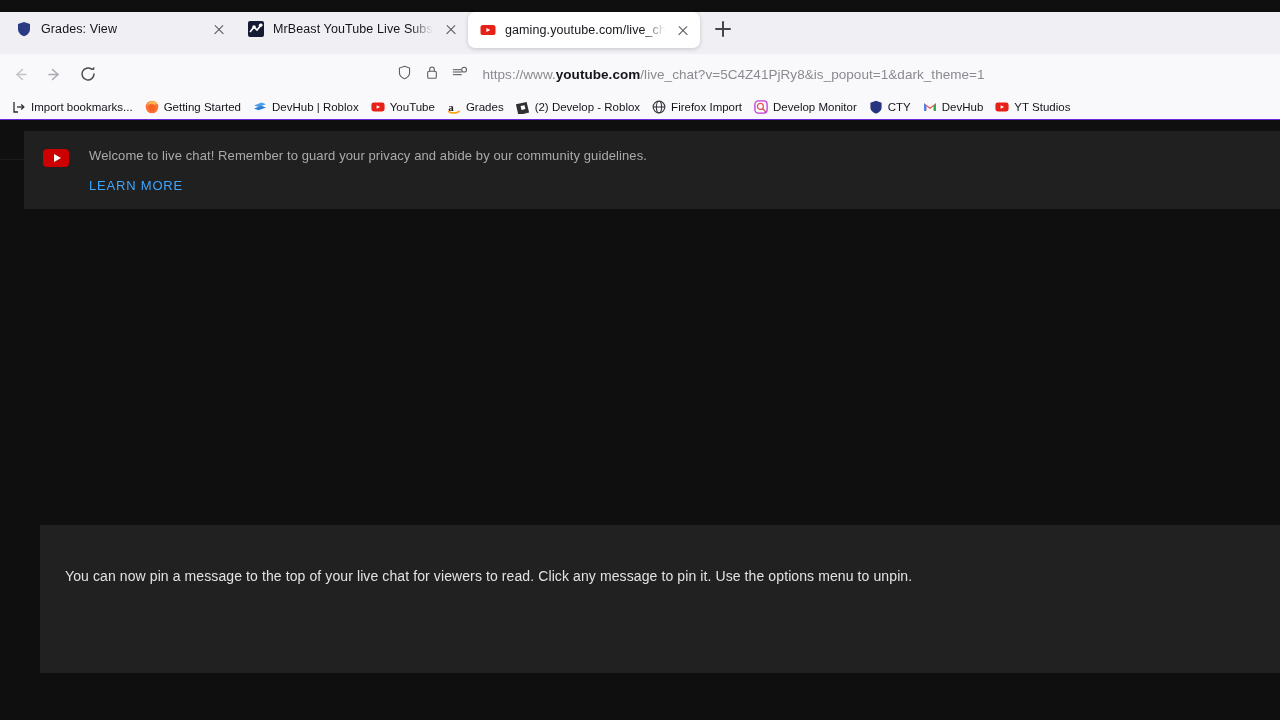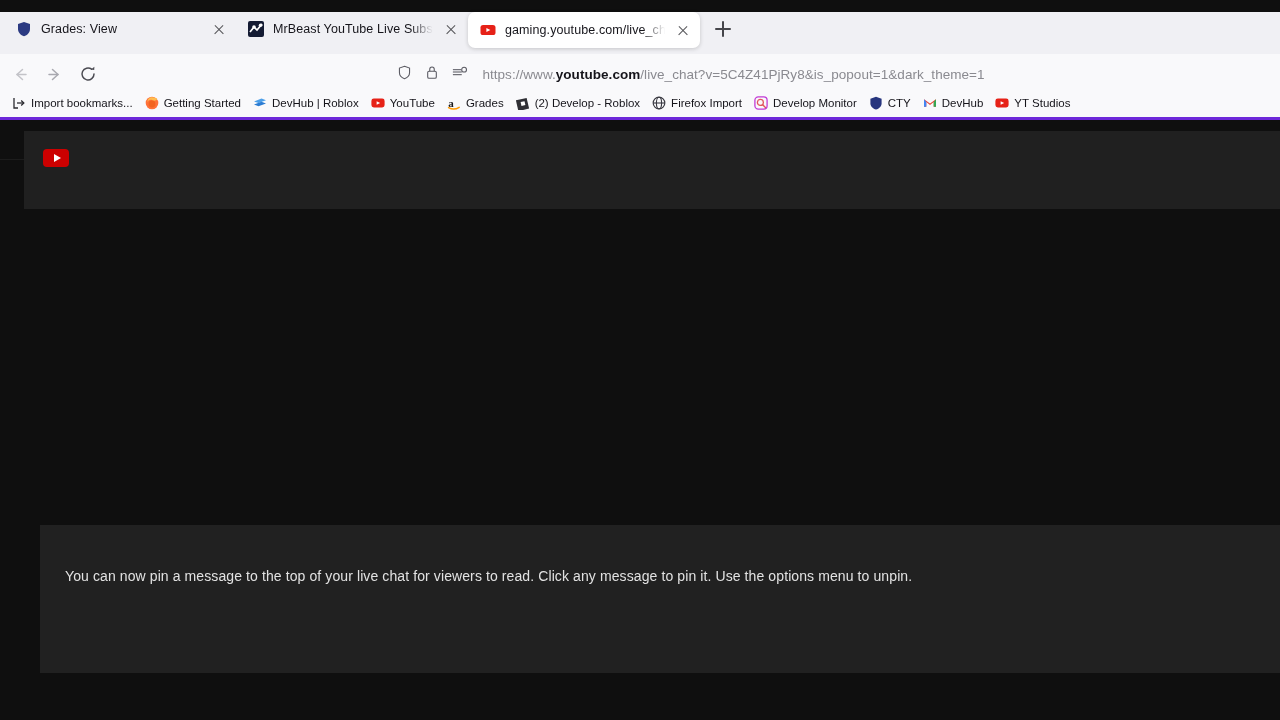--- a/index.html
+++ b/index.html
@@ -63,22 +63,22 @@
   .urlbar {
     flex: 1 1 auto; height: 30px; display: flex; align-items: center;
     justify-content: center; gap: 0; position: relative;
   }
   .url-icons { display: flex; align-items: center; gap: 13px; margin-right: 14px; }
   .url-text { font-size: 13.5px; color: #8a8a90; white-space: nowrap; letter-spacing: .05px; }
   .url-text .host { color: #15141a; font-weight: 700; }
   .url-text .scheme { color: #8a8a90; }
 
   .bookmarks {
-    height: 26px; background: #f9f9fb; display: flex; align-items: flex-start;
-    gap: 0; padding: 0 6px; flex: 0 0 26px; border-bottom: 3px solid #6d28d9;
+    height: 26px; background: #f9f9fb; display: flex; align-items: center;
+    gap: 0; padding: 0 6px; flex: 0 0 26px; border-bottom: 1px solid #6d28d9;
   }
   .bm {
     display: flex; align-items: center; gap: 5px; padding: 2px 6px;
     font-size: 11.5px; color: #15141a; white-space: nowrap; border-radius: 4px;
   }
   .bm-ico { width: 14px; height: 14px; flex: 0 0 14px; display: block; }
 
   
   .page { flex: 1 1 auto; background: #0f0f0f; position: relative; overflow: hidden; }
 
@@ -332,20 +332,24 @@
         <span>
           <svg width="13" height="9" viewBox="0 0 13 9">
               <path d="M1 1.5 L6.5 7 L12 1.5" stroke="#c9c9c9" stroke-width="1.3" fill="none" stroke-linecap="round" stroke-linejoin="round"></path>
             </svg>
         </span>
       </div>
     </div>
 
     <div class="welcome-banner">
       <span class="wb-icon"></span>
+      <div class="wb-body">
+        <div class="wb-text">Welcome to live chat! Remember to guard your privacy and abide by our community guidelines.</div>
+        <span class="wb-link">LEARN MORE</span>
+      </div>
     </div>
 
     <div class="pinned-dialog">
       <div class="pd-body">You can now pin a message to the top of your live chat for viewers to read. Click any message to pin it. Use the options menu to unpin.</div>
     </div>
 
   </div>
 </div>
 
 </body></html>

